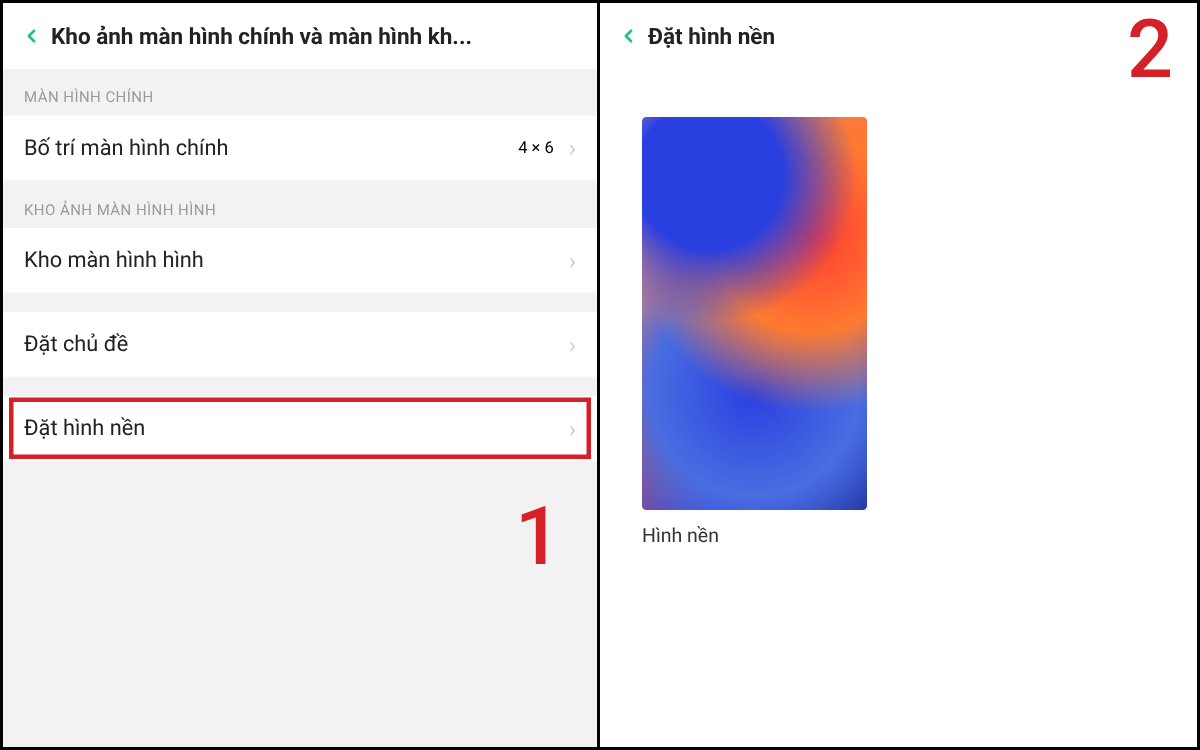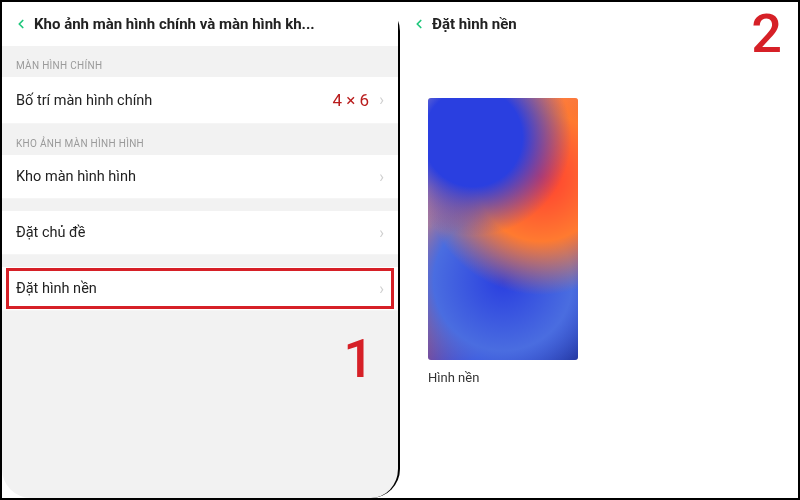--- a/index.html
+++ b/index.html
@@ -1,37 +1,37 @@
 <!DOCTYPE html>
 <html><head>
 <meta charset="utf-8">
 <style>
   * { margin: 0; padding: 0; box-sizing: border-box; font-family: -apple-system, BlinkMacSystemFont, "Segoe UI", Roboto, sans-serif; }
   body { width: 800px; height: 500px; background: #fff; border: 2px solid #000; display: flex; }
   .pane { height: 100%; background: #f2f2f2; display: flex; flex-direction: column; position: relative; }
-  .pane-left { width: 50%; border-right: 2px solid #000; border-radius: 29px; }
+  .pane-left { width: 50%; border-right: 2px solid #000; }
   .pane-right { width: 50%; }
   .header { background: #fff; display: flex; align-items: center; height: 44px; padding: 0 8px; }
   .back-chevron { width: 22px; height: 22px; display: flex; align-items: center; justify-content: center; }
   .back-chevron svg { width: 14px; height: 14px; }
   .header-title { font-size: 15px; font-weight: 700; color: #222; margin-left: 2px; white-space: nowrap; overflow: hidden; text-overflow: ellipsis; flex: 1; }
   .section-header { font-size: 10px; color: #9a9a9a; padding: 14px 14px 6px 14px; letter-spacing: 0.3px; }
   .row { background: #fff; display: flex; align-items: center; justify-content: space-between; padding: 13px 14px; font-size: 14.5px; color: #222; border-bottom: 1px solid rgba(0,0,0,0.04); }
   .row:last-of-type { border-bottom: none; }
-  .row .value { color: #b91c1c; font-size: 17px; margin-right: 6px; }
+  .row .value { color: #000000; font-size: 11px; margin-right: 6px; }
   .row .chev { color: #cfcfcf; font-size: 16px; line-height: 1; }
   .row-right { display: flex; align-items: center; gap: 4px; }
   .gap { height: 12px; }
   .highlight-row { position: relative; }
   .highlight-row::after { content:""; position:absolute; inset:1px 4px 1px 4px; border:3px solid #d62027; pointer-events:none; }
   .step-num { position: absolute; font-size: 54px; font-weight: 500; color: #d62027; }
   .step-1 { right: 24px; bottom: 108px; }
   .step-2 { right: 16px; top: 0px; }
   .grid { display: flex; gap: 26px; padding: 32px 28px 10px 28px; background: #fff; flex: 1; }
-  .card { width: 150px; display: flex; flex-direction: column; position: relative; margin-top: 20px; }
+  .card { width: 150px; display: flex; flex-direction: column; position: relative; }
   .thumb { width: 150px; height: 262px; border-radius: 3px; overflow: hidden; background: #ddd; position: relative; }
   .card-label { font-size: 13px; color: #333; margin-top: 10px; }
   .card.highlight::after { content:""; position:absolute; top:-6px; left:-6px; right:-6px; bottom:-6px; border:3px solid #d62027; pointer-events:none; }
   .wall-swirl { width:100%; height:100%; background:
     radial-gradient(circle at 30% 15%, #2a3fe0 0%, #2a3fe0 20%, transparent 40%),
     radial-gradient(circle at 75% 30%, #ff3a30 0%, #ff7a30 30%, transparent 55%),
     radial-gradient(circle at 50% 70%, #2a3fe0 0%, #4a6de0 35%, transparent 60%),
     linear-gradient(135deg, #ffd6b0 0%, #ff8a5c 30%, #e04a30 50%, #2a3fe0 75%, #1a2a90 100%);
   }
   .wall-gallery { width:100%; height:100%; background:#1e8bd4; position:relative; overflow:hidden; }

